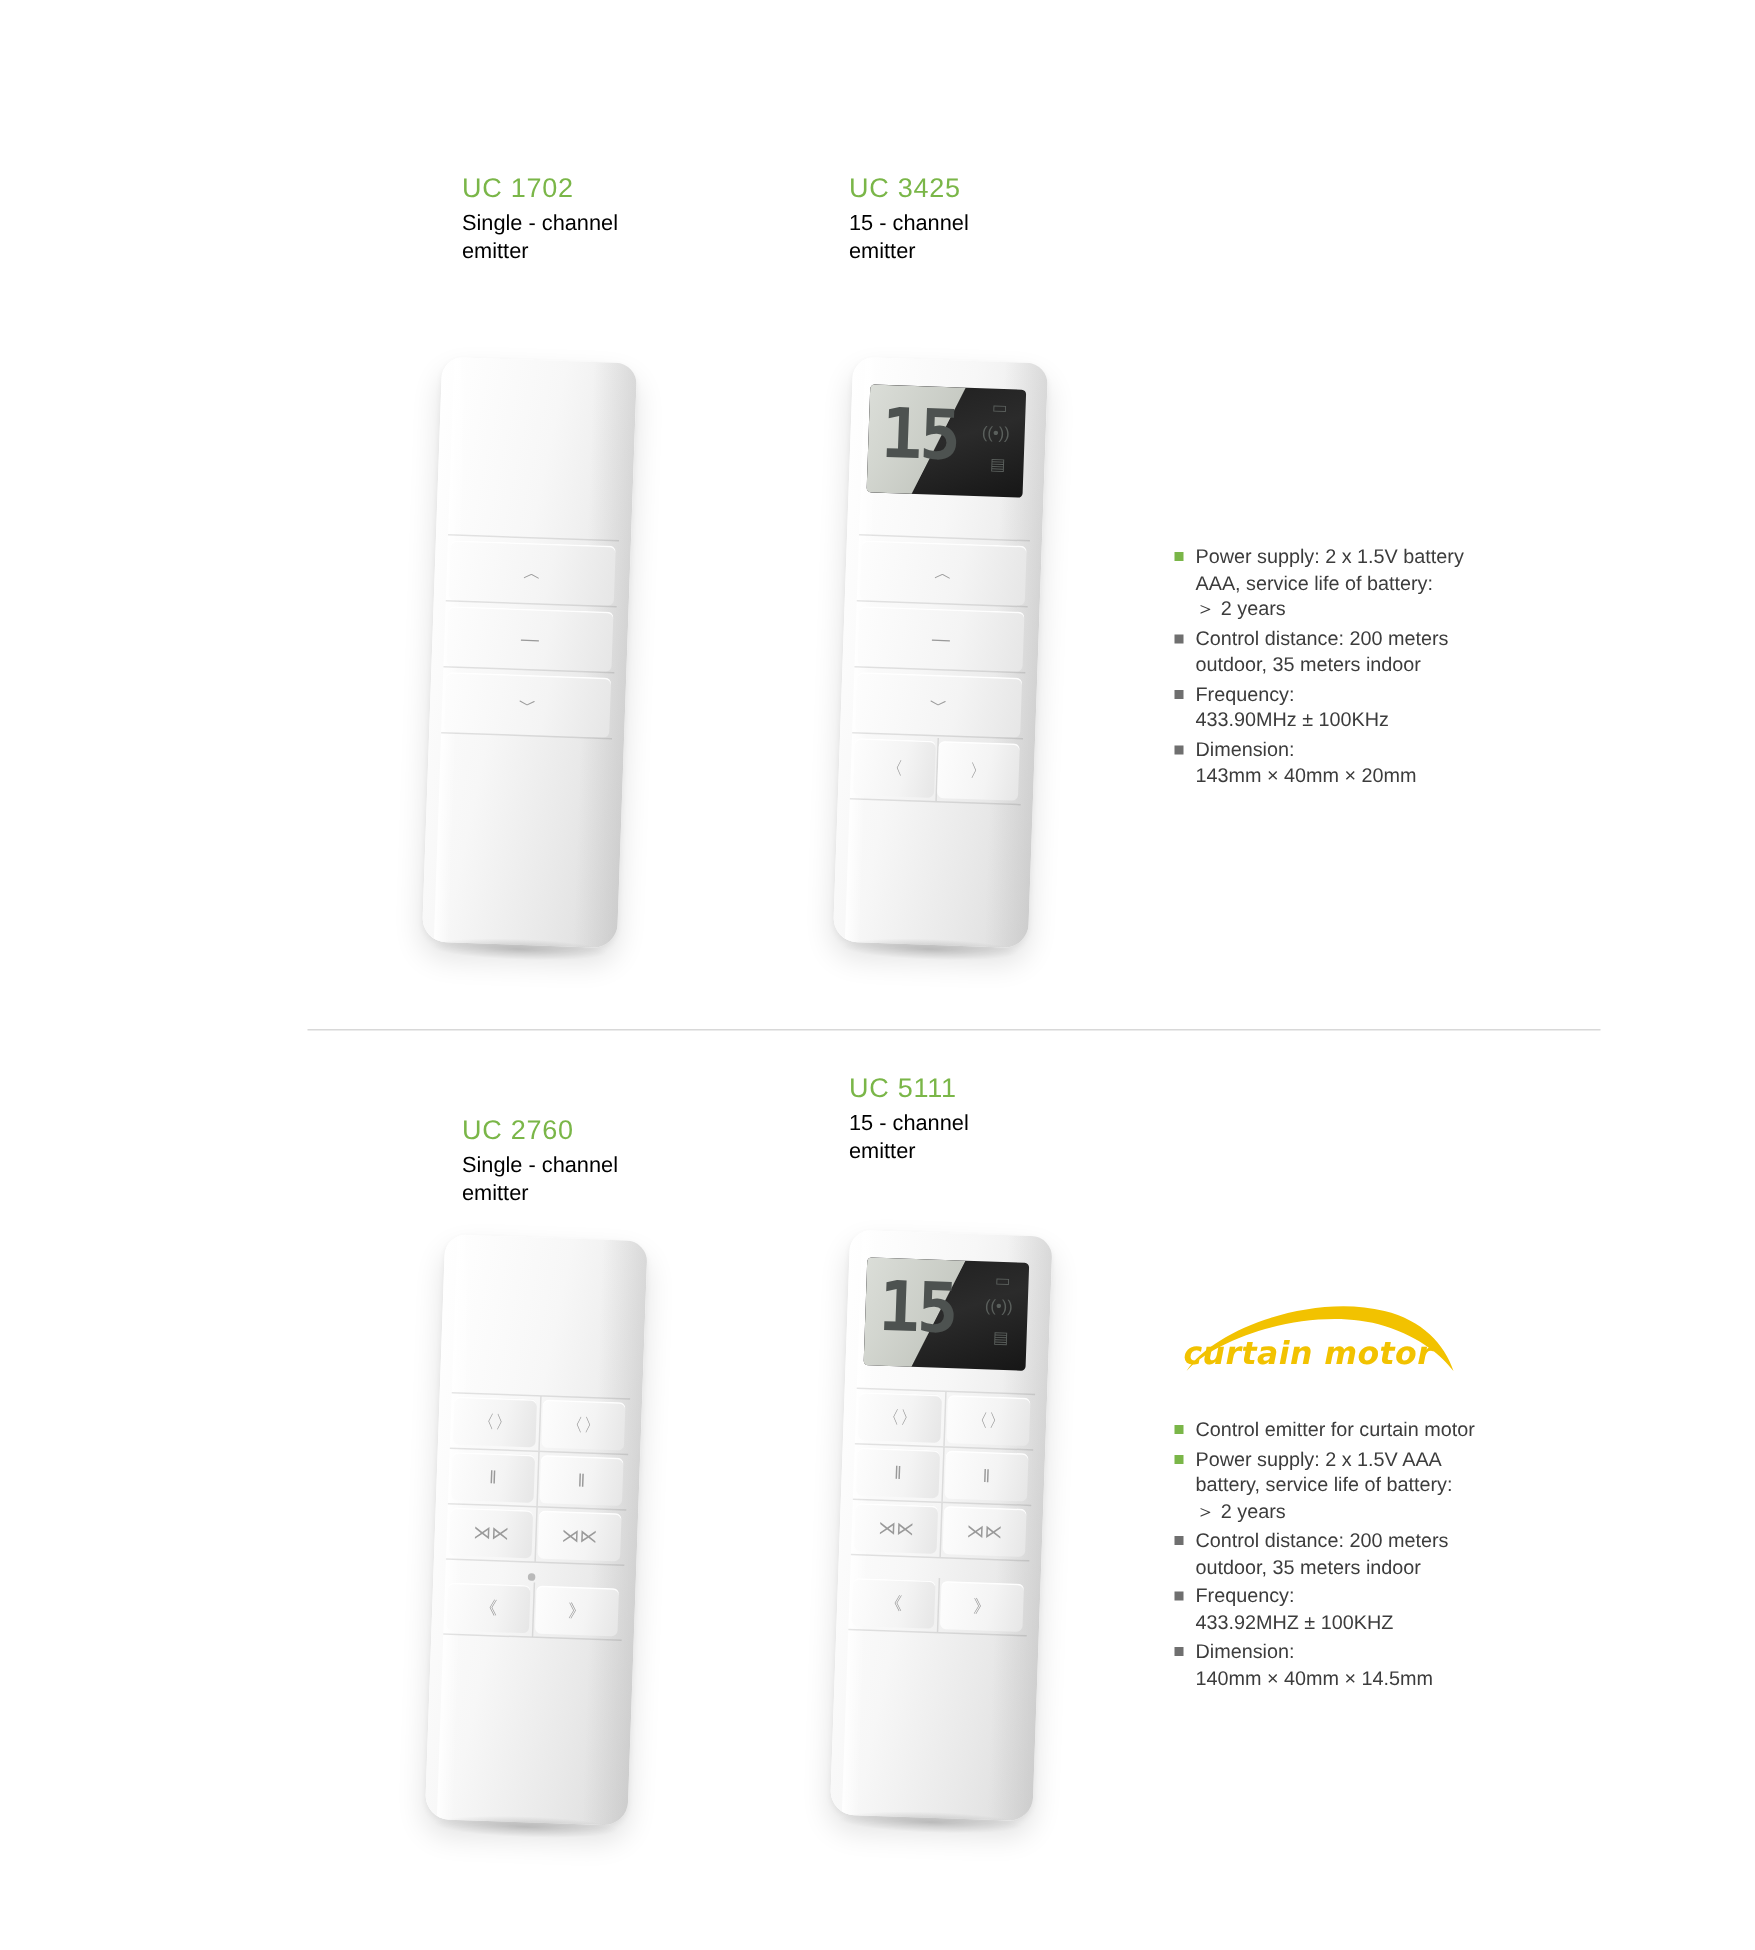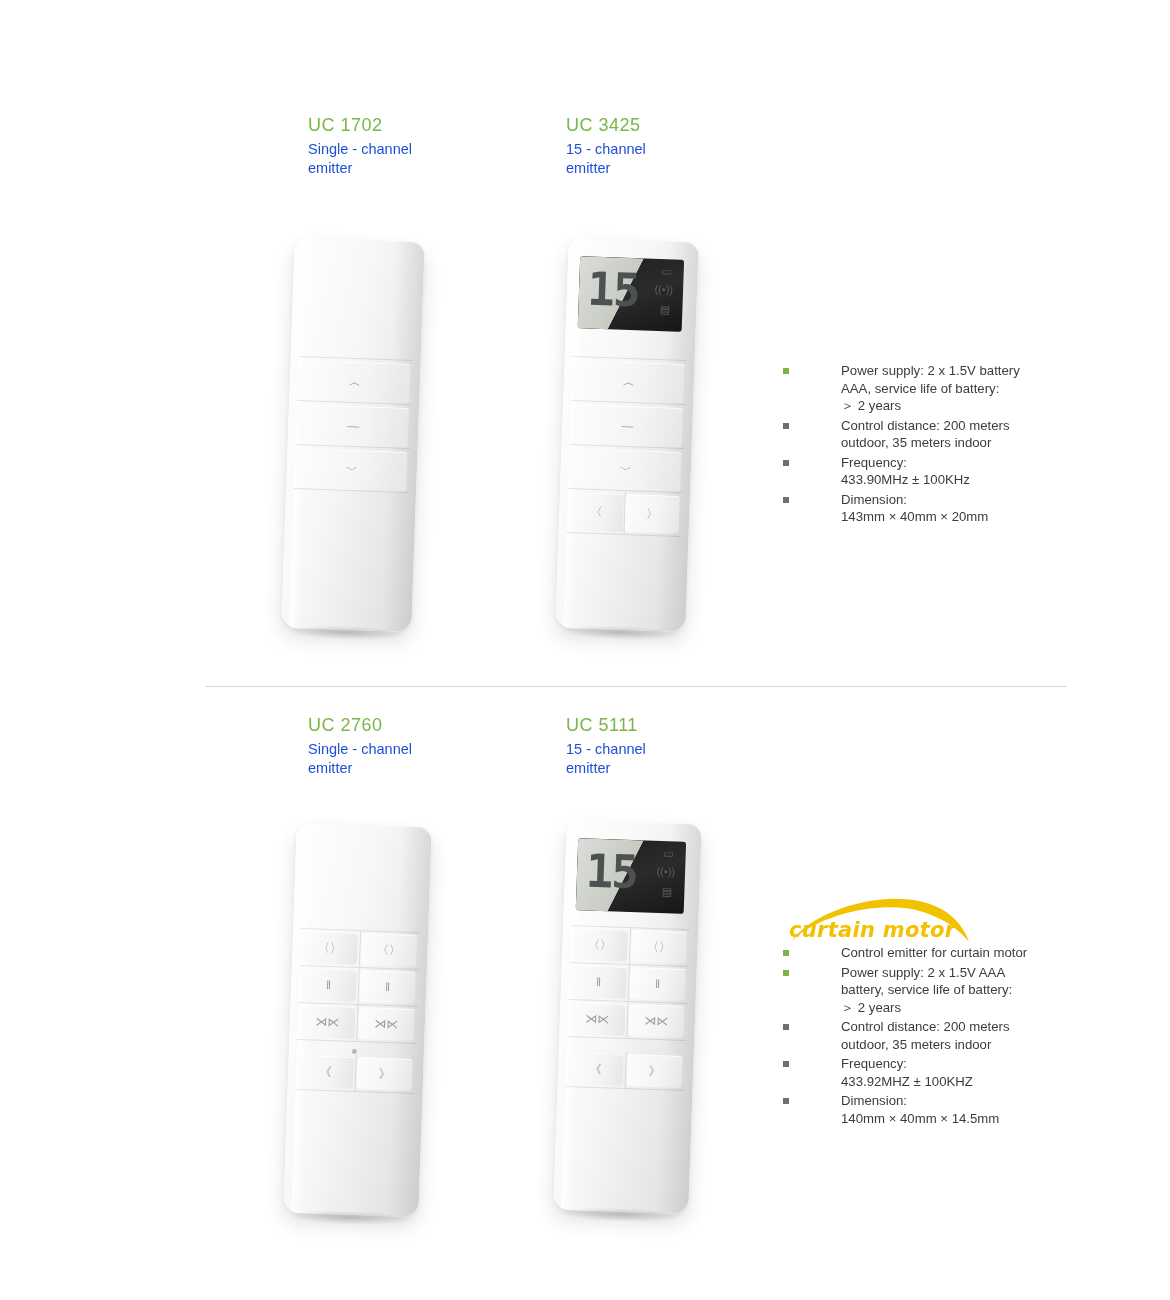--- a/index.html
+++ b/index.html
@@ -17,21 +17,21 @@
   .title-block { position: absolute; }
   .model {
     font-size: 18px;
     color: #7ab648;
     letter-spacing: 0.5px;
     margin-bottom: 4px;
     white-space: nowrap;
   }
   .desc {
     font-size: 14.5px;
-    color: #1d4ed8;
+    color: #000000;
     line-height: 19px;
     white-space: pre-line;
   }
 
   
   .divider {
     position: absolute;
     left: 205px; top: 686px;
     width: 862px; height: 1px;
     background: #d8d8d8;
@@ -127,21 +127,20 @@
     border-radius: 50%;
     background: #b9b9b9;
   }
 
   
   .spec-list { position: absolute; }
   .spec-item {
     display: flex;
     align-items: flex-start;
     margin-bottom: 2px;
-    gap: 44px;
   }
   .bullet {
     width: 6px; height: 6px;
     margin-top: 6px;
     margin-right: 8px;
     flex: 0 0 6px;
     background: #6f6f6f;
   }
   .bullet.green { background: #7ab648; }
   .spec-text {
@@ -236,21 +235,21 @@
     </div>
     <div class="spec-item">
       <span class="bullet"></span>
       <span class="spec-text">Dimension:
 143mm × 40mm × 20mm</span>
     </div>
   </div>
 
   <div class="divider"></div>
 
-  <div class="title-block" style="left:308px; top:715px;">
+  <div class="title-block" style="left:308px; top:743px;">
     <div class="model">UC 2760</div>
     <div class="desc">Single - channel
 emitter</div>
   </div>
 
   <div class="title-block" style="left:566px; top:715px;">
     <div class="model">UC 5111</div>
     <div class="desc">15 - channel
 emitter</div>
   </div>
@@ -300,21 +299,21 @@
     <div class="vseam" style="left:67px; top:180px; height:36px;"></div>
     <div class="key" style="left:69px; top:182px; width:55px; height:32px;">⋊⋉</div>
     <div class="seam" style="left:8px; top:216px; width:119px;"></div>
     <div class="key" style="left:10px; top:232px; width:55px; height:32px;">《</div>
     <div class="vseam" style="left:67px; top:230px; height:36px;"></div>
     <div class="key" style="left:69px; top:232px; width:55px; height:32px;">》</div>
     <div class="seam" style="left:8px; top:266px; width:119px;"></div>
     <div class="shadow"></div>
   </div>
 
-  <div class="cm-logo" style="left:783px; top:896px; width:220px; height:60px;">
+  <div class="cm-logo" style="left:783px; top:868px; width:220px; height:60px;">
     <svg width="220" height="60" viewBox="0 0 220 60">
       <path d="M8 46 C 30 22, 95 2, 140 16 C 165 24, 178 36, 186 46 C 180 28, 165 12, 140 6 C 92 -6, 26 18, 8 46 Z" fill="#f2c200"></path>
     </svg>
     <div class="cm-text">curtain motor</div>
   </div>
 
   <div class="spec-list" style="left:783px; top:944px; width:290px;">
     <div class="spec-item">
       <span class="bullet green"></span>
       <span class="spec-text">Control emitter for curtain motor</span>

